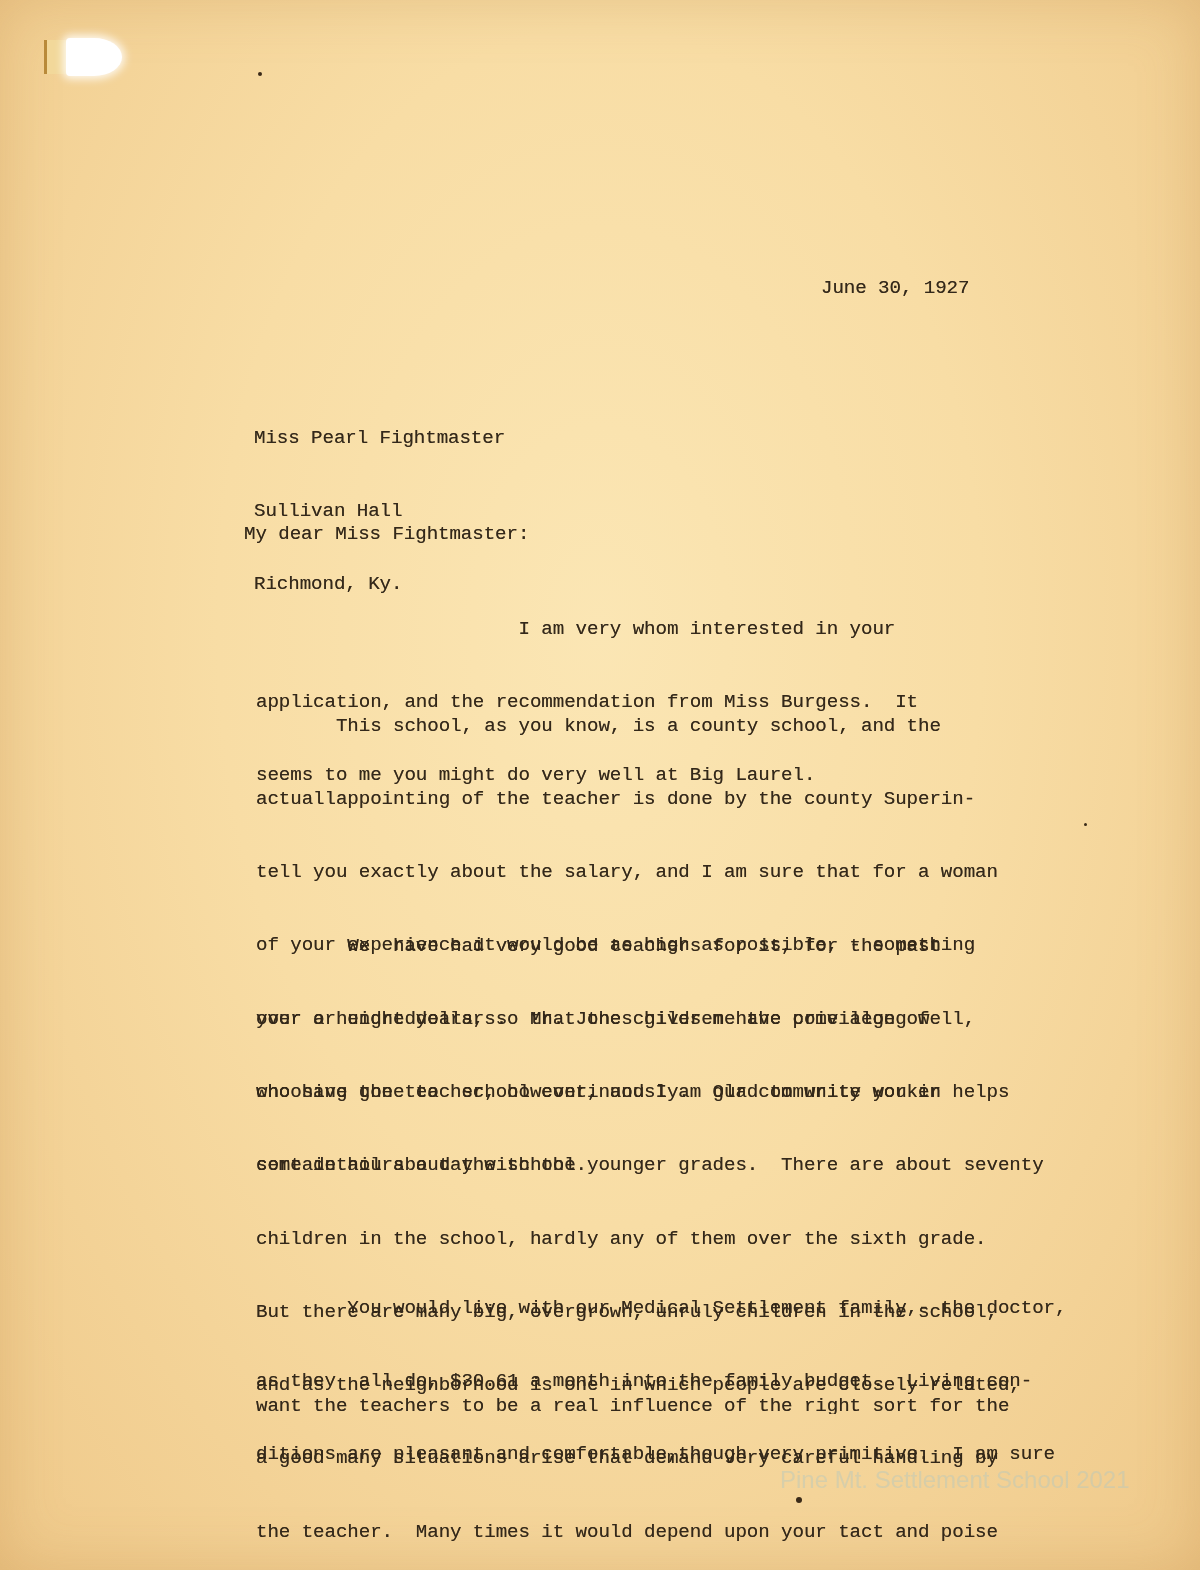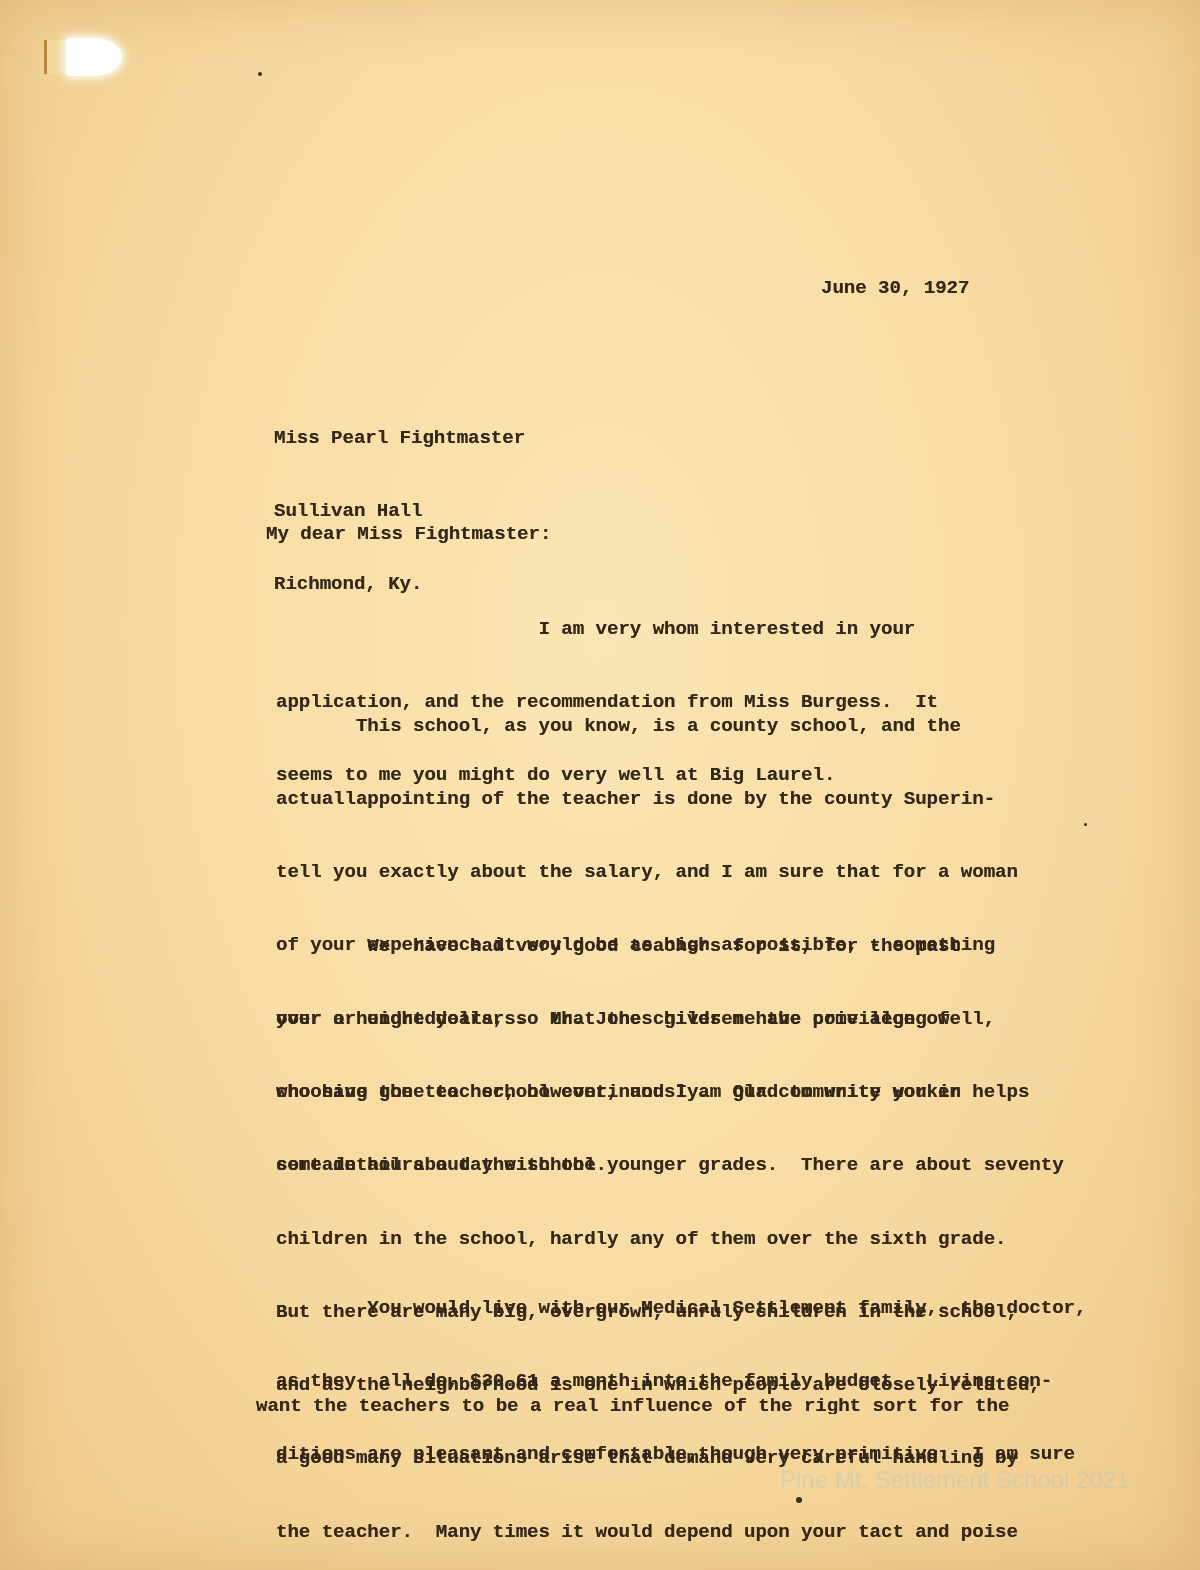--- a/index.html
+++ b/index.html
@@ -54,48 +54,48 @@
     width: 4px;
     height: 4px;
     border-radius: 50%;
     background: #3a2a18;
   }
   .typed {
     font-size: 19.2px;
     line-height: 24.4px;
     letter-spacing: -0.1px;
     white-space: pre;
-    font-weight: bold;
+    font-weight: normal;
     color: #33281a;
     text-shadow: 0 0 0.6px rgba(40,28,15,0.6);
   }
   .date {
     position: absolute;
     left: 821px;
     top: 276px;
   }
   .address {
     position: absolute;
     left: 254px;
     top: 377px;
   }
   .salutation {
     position: absolute;
-    left: 266px;
+    left: 244px;
     top: 522px;
   }
   .para {
     position: absolute;
     left: 256px;
   }
   .p1 { top: 568px; }
   .p2 { top: 665px; }
   .p3 { top: 885px; }
   .p4 { top: 1247px; }
-  .line { display: block; margin-left: 20px; }
+  .line { display: block; }
   .cutoff {
     position: absolute;
     left: 256px;
     top: 1394px;
     height: 20px;
     overflow: hidden;
   }
   .watermark {
     position: absolute;
     left: 780px;

